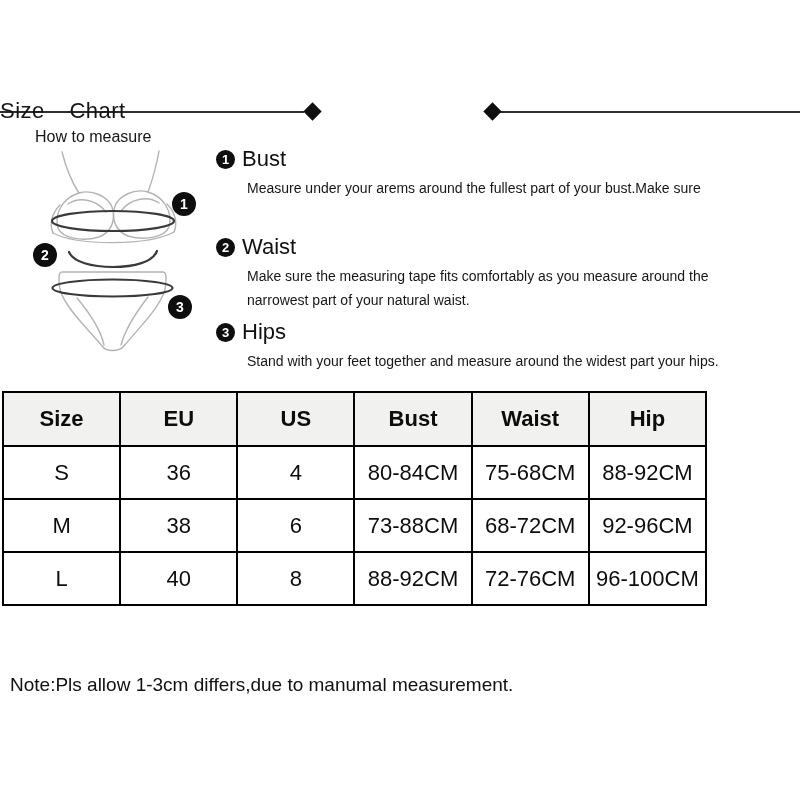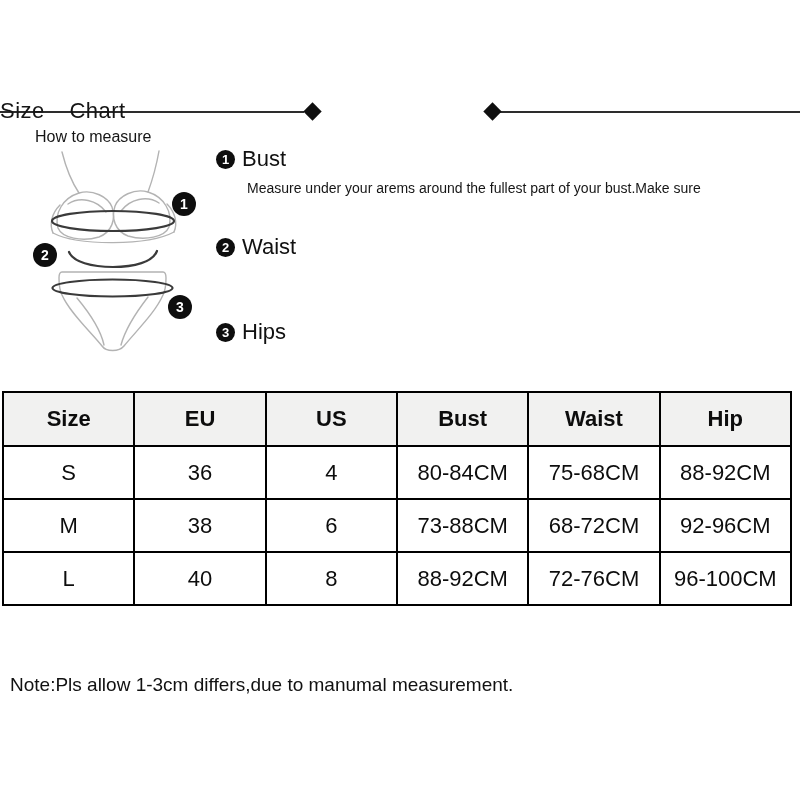--- a/index.html
+++ b/index.html
@@ -23,21 +23,21 @@
   
   .inst{position:absolute;left:216px;width:580px;}
   .inst-1{top:146px;} .inst-2{top:234px;} .inst-3{top:319px;}
   .inst-head{display:flex;align-items:center;gap:7px;}
   .step-badge{width:19px;height:19px;border-radius:50%;background:#0e0e0e;color:#ffffff;
               font-size:13px;font-weight:700;display:inline-flex;align-items:center;justify-content:center;flex:0 0 auto;}
   .inst-title{font-size:22px;font-weight:500;color:#111111;}
   .inst-body{margin:5px 0 0 31px;font-size:14px;line-height:23.5px;font-weight:500;color:#161616;white-space:nowrap;}
 
   
-  .size-table{position:absolute;left:2px;top:391px;width:790px;border-collapse:collapse;table-layout:fixed;}
+  .size-table{position:absolute;left:2px;top:391px;width:705px;border-collapse:collapse;table-layout:fixed;}
   .size-table th,.size-table td{border:2px solid #000000;text-align:center;padding:0;}
   .size-table th{height:52px;background:#f1f1f0;font-size:22px;font-weight:700;color:#0d0d0d;}
   .size-table td{height:51px;font-size:22px;font-weight:400;color:#0d0d0d;}
 
   
   .note{position:absolute;left:10px;top:674px;font-size:19px;font-weight:500;color:#111111;text-align:right;}
 </style>
 </head>
 <body>
 
@@ -91,26 +91,33 @@
     <div class="inst-body">
       <div>Measure under your arems around the fullest part of your bust.Make sure</div>
     </div>
   </div>
 
   <div class="inst inst-2">
     <div class="inst-head">
       <span class="step-badge">2</span>
       <span class="inst-title">Waist</span>
     </div>
+    <div class="inst-body">
+      <div>Make sure the measuring tape fits comfortably as you measure around the</div>
+      <div>narrowest part of your natural waist.</div>
+    </div>
   </div>
 
   <div class="inst inst-3">
     <div class="inst-head">
       <span class="step-badge">3</span>
       <span class="inst-title">Hips</span>
+    </div>
+    <div class="inst-body">
+      <div>Stand with your feet together and measure around the widest part your hips.</div>
     </div>
   </div>
 
   <table class="size-table">
     <thead>
       <tr>
         <th>Size</th>
         <th>EU</th>
         <th>US</th>
         <th>Bust</th>

